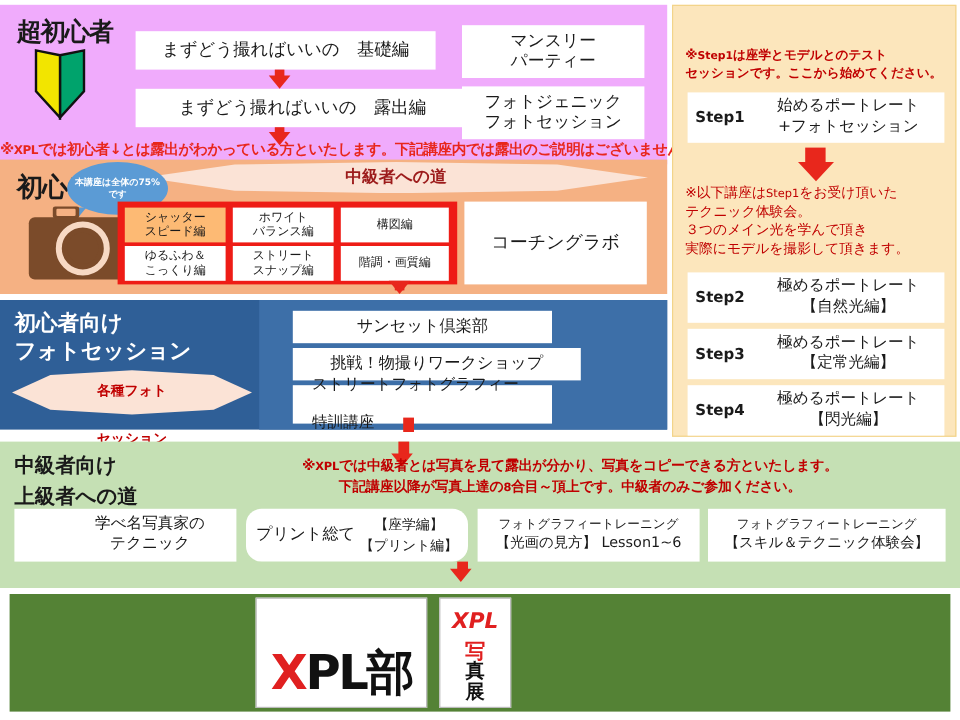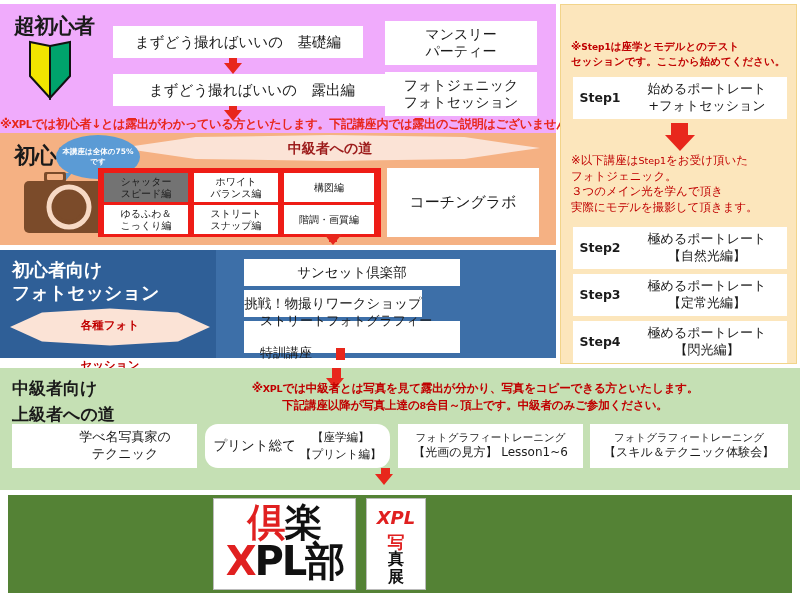--- a/index.html
+++ b/index.html
@@ -98,21 +98,21 @@
     position: absolute; left: 98px; top: 35px; width: 283px; height: 69px;
     background: #ee1c16;
     padding: 4px;
   }
   .rb-cell {
     position: absolute;
     background: #ffffff;
     display:flex; align-items:center; justify-content:center; text-align:center;
     font-size: 10px; line-height: 1.2; color:#1a1a1a;
   }
-  .rb-cell.hl { background: #737373; text-align: center; }
+  .rb-cell.hl { background: #fdba74; text-align: center; }
   .b-coach {
     left: 387px; top: 35px; width: 152px; height: 69px; font-size: 15px;
   }
 
   
   #sec-photo {
     position: absolute; left: 0; top: 250px; width: 556px; height: 108px;
     background: #2f5f97;
   }
   #sec-photo-inner {
@@ -128,21 +128,21 @@
   }
   #banner-various .lens2 {
     position:absolute; inset:0; background: #fbe3d6;
     clip-path: polygon(0% 50%, 16% 14%, 50% 4%, 84% 14%, 100% 50%, 84% 86%, 50% 96%, 16% 86%);
   }
   #banner-various span {
     position:relative; display:block; width:100%; text-align:center;
     font-size: 11.5px; font-weight:bold; color:#c00000; line-height:1.5; padding-top:5px;
   }
   .b-sunset { left: 244px; top: 9px;  width: 216px; height: 27px; font-size: 13.5px; }
-  .b-buttai { left: 244px; top: 40px; width: 178px; height: 27px; font-size: 13.5px; }
+  .b-buttai { left: 244px; top: 40px; width: 240px; height: 27px; font-size: 13.5px; }
   .b-street { left: 244px; top: 71px; width: 216px; height: 32px; font-size: 13px; }
   .b-street span { display:block; width:100%; text-align:left; padding-left:8px; }
 
   
   #sec-portrait {
     position: absolute; left: 560px; top: 4px; width: 237px; height: 360px;
     background: #fce6bc;
     border: 1px solid #f2d48a;
   }
   #title-portrait {
@@ -383,21 +383,21 @@
         <span>始めるポートレート</span><br>
         <span>+フォトセッション</span>
       </span>
     </div>
 
     <div class="arrow-stem" style="left:110px; top:118px; width:17px; height:14px;"></div>
     <div class="arrow-down" style="left:104px; top:130px; border-left-width:15px; border-right-width:15px; border-top-width:16px;"></div>
 
     <div id="note-step2">
       <span>※以下講座は</span><span class="tiny">Step1</span><span>をお受け頂いた</span><br>
-      <span>フォトジェニック。</span><br>
+      <span>テクニック体験会。</span><br>
       <span>３つのメイン光を学んで頂き</span><br>
       <span>実際にモデルを撮影して頂きます。</span>
     </div>
 
     <div class="pbox" id="p-step2">
       <span class="step">Step2</span>
       <span class="ptxt">
         <span>極めるポートレート</span><br>
         <span>【自然光編】</span>
       </span>
@@ -461,23 +461,20 @@
       </span>
     </div>
 
     <div class="arrow-stem" style="left:381px; top:100px; width:9px; height:8px;"></div>
     <div class="arrow-down" style="left:375px; top:106px;"></div>
   </div>
 
   <div id="sec-club"></div>
 
   <div id="club-logo">
-    <div class="l1">
-      <span class="r">倶</span><span class="k">楽</span>
-    </div>
     <div class="l2">
       <span class="x">X</span><span class="pl">PL</span><span class="bu">部</span>
     </div>
   </div>
 
   <div id="club-exhibit">
     <div class="xpl">XPL</div>
     <div class="sha">写</div>
     <div class="shin">真</div>
     <div class="ten">展</div>

